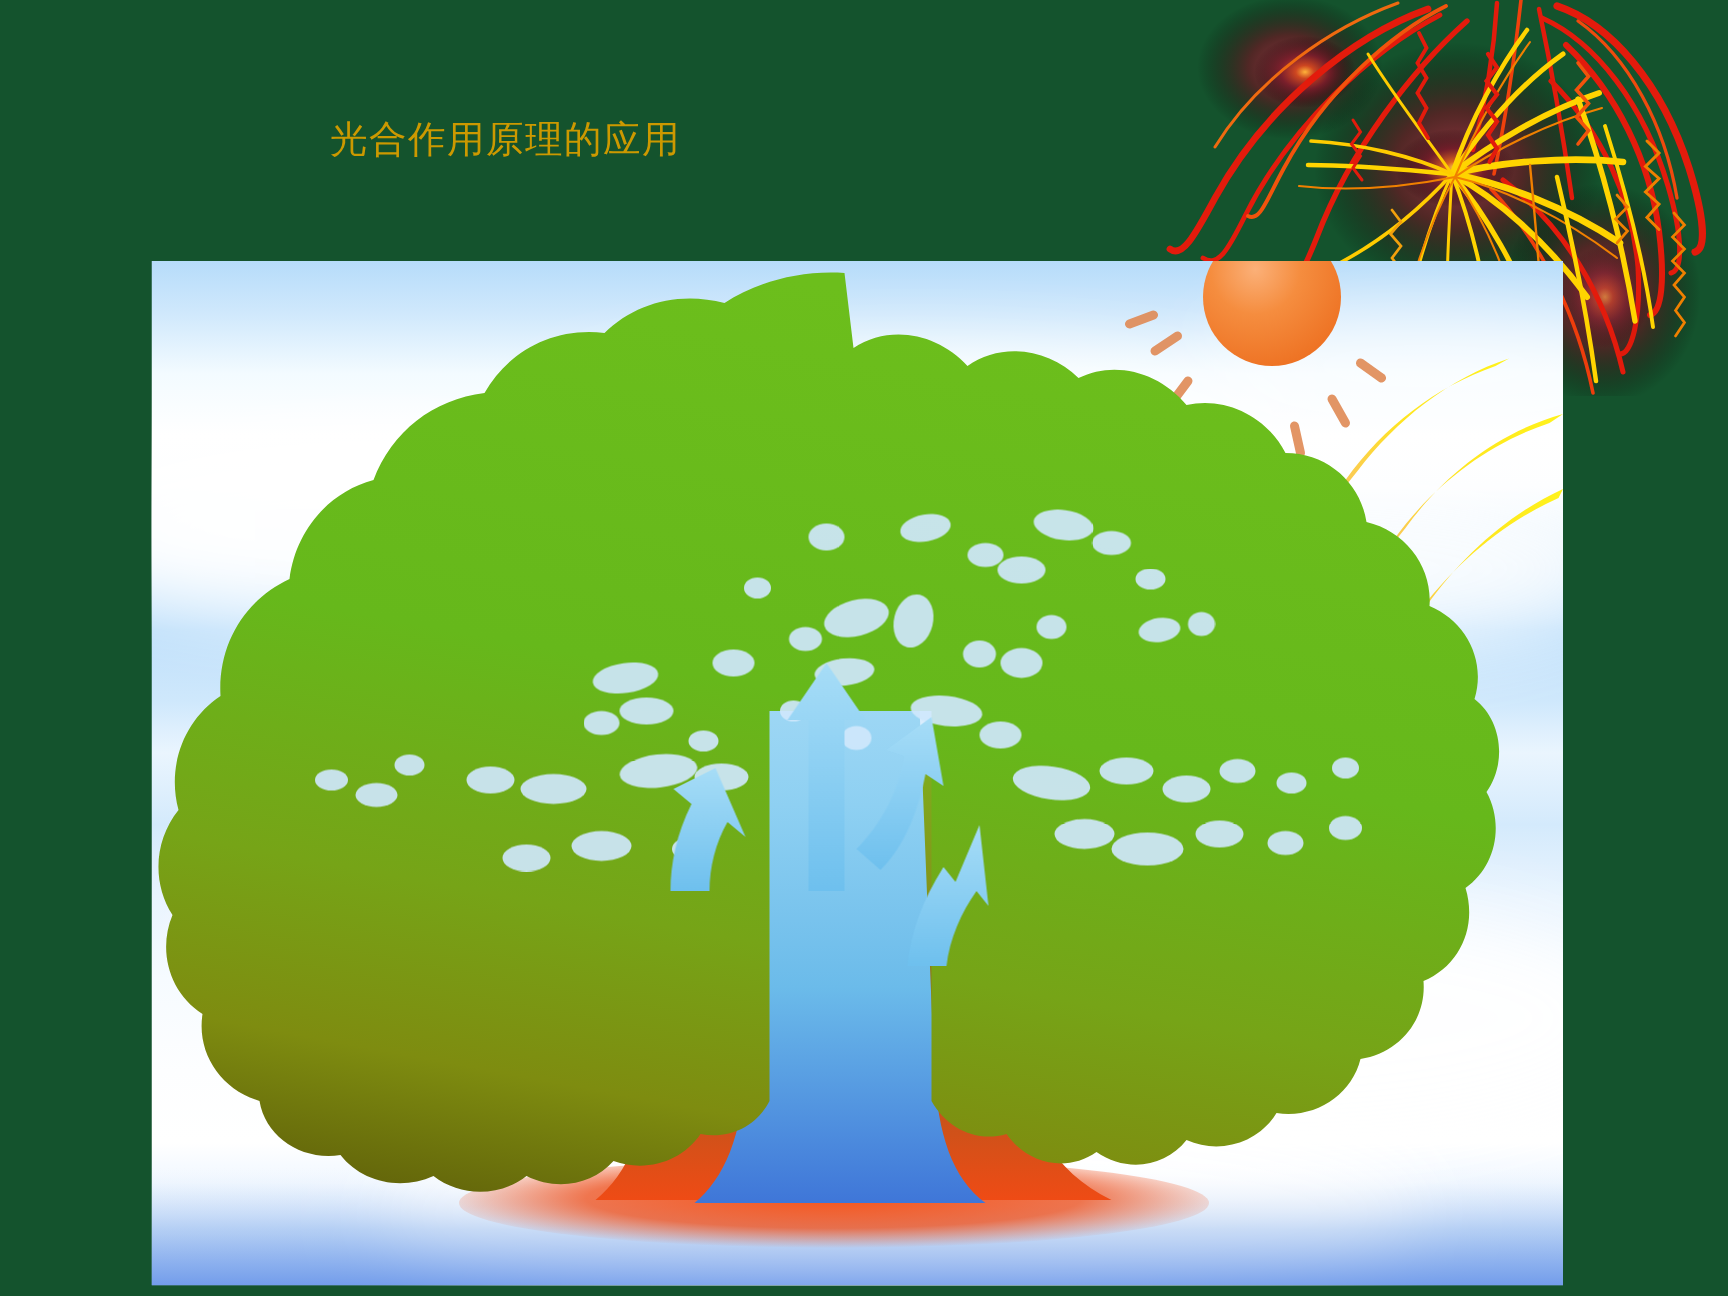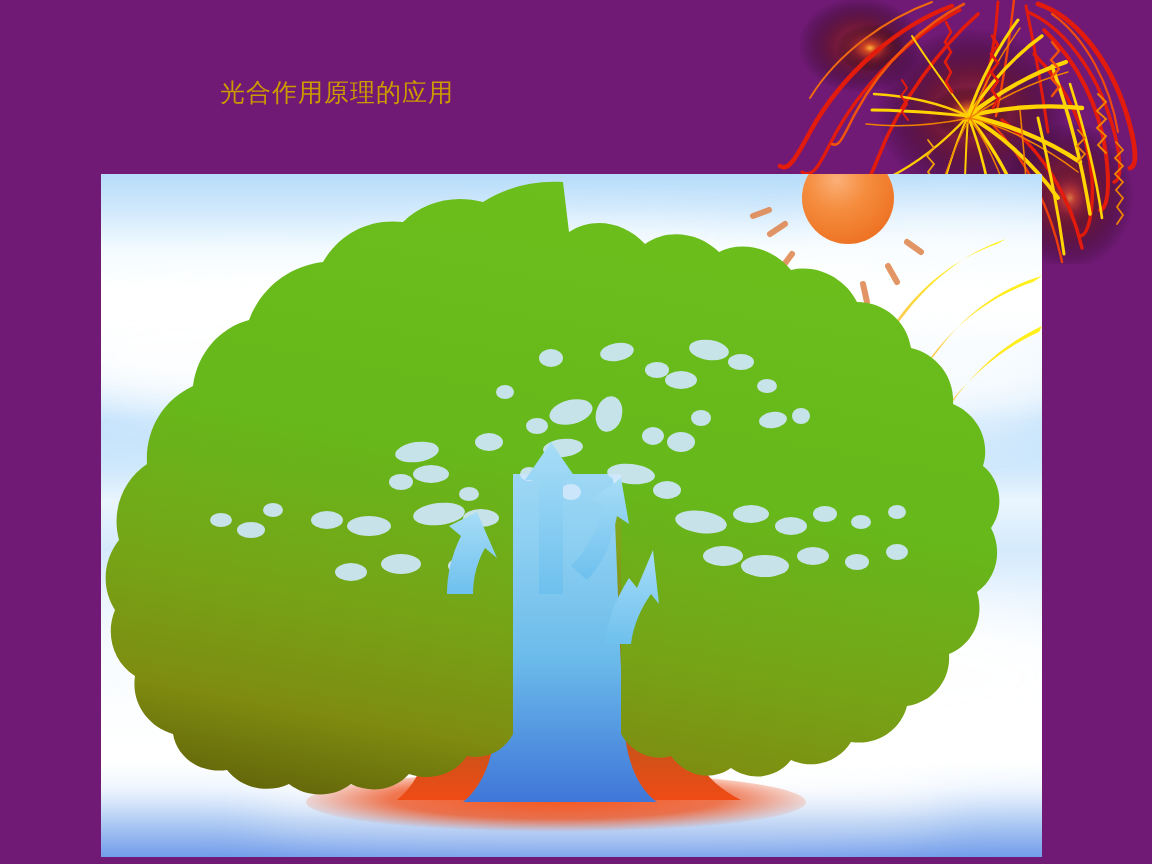--- a/index.html
+++ b/index.html
@@ -2,21 +2,21 @@
 <html><head>
 <meta charset="utf-8">
 <style>
   html,body{margin:0;padding:0;background:#000;}
   body{
     width:1152px;height:864px;overflow:hidden;position:relative;
     font-family:"Liberation Serif","DejaVu Serif",serif;
   }
 
   
-  #slide{position:absolute;inset:0;background:#701a75;}
+  #slide{position:absolute;inset:0;background:#14532d;}
 
   
   #slide-title{
     position:absolute;left:220px;top:78px;
     font-size:25px;line-height:30px;letter-spacing:1px;
     color:#cc9900;white-space:nowrap;
     font-family:"DejaVu Serif","Liberation Serif",serif;
   }
 
   

